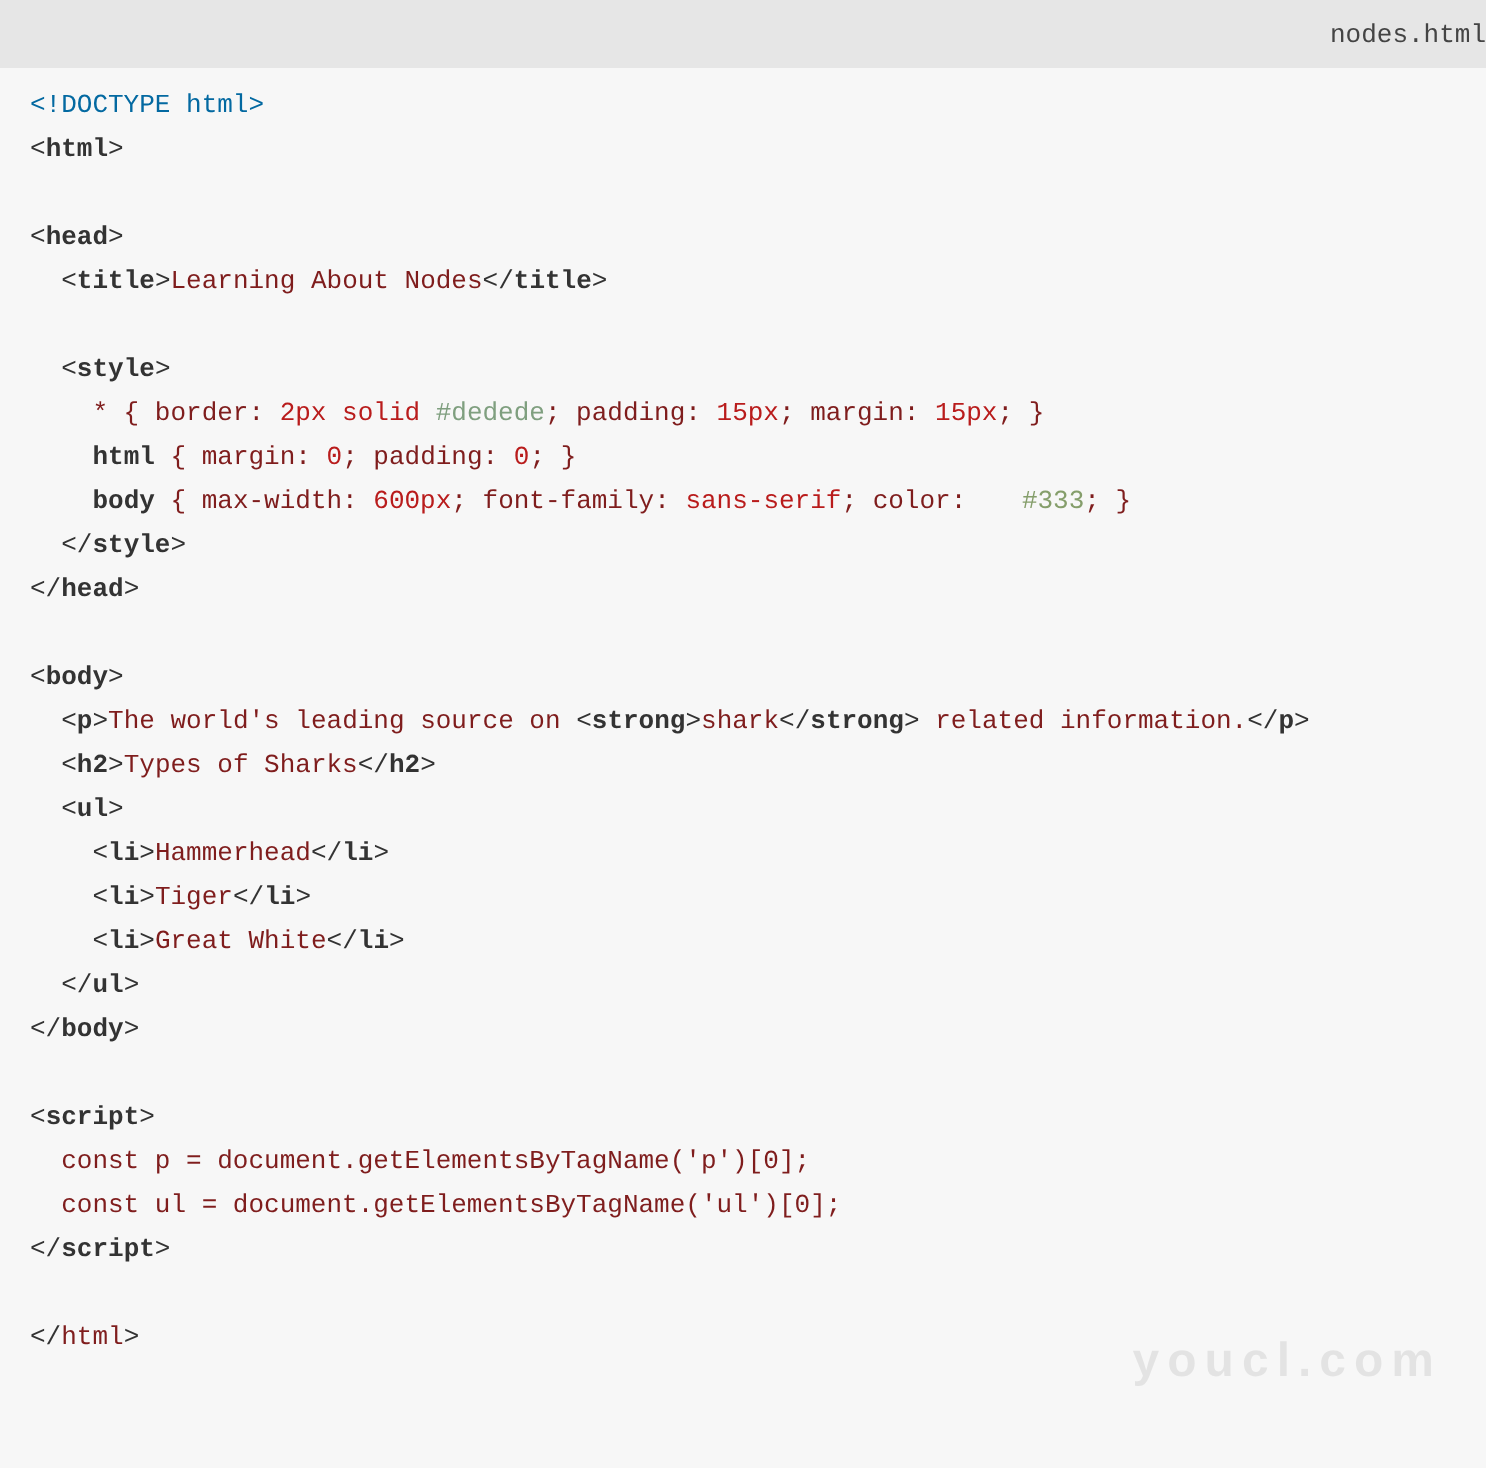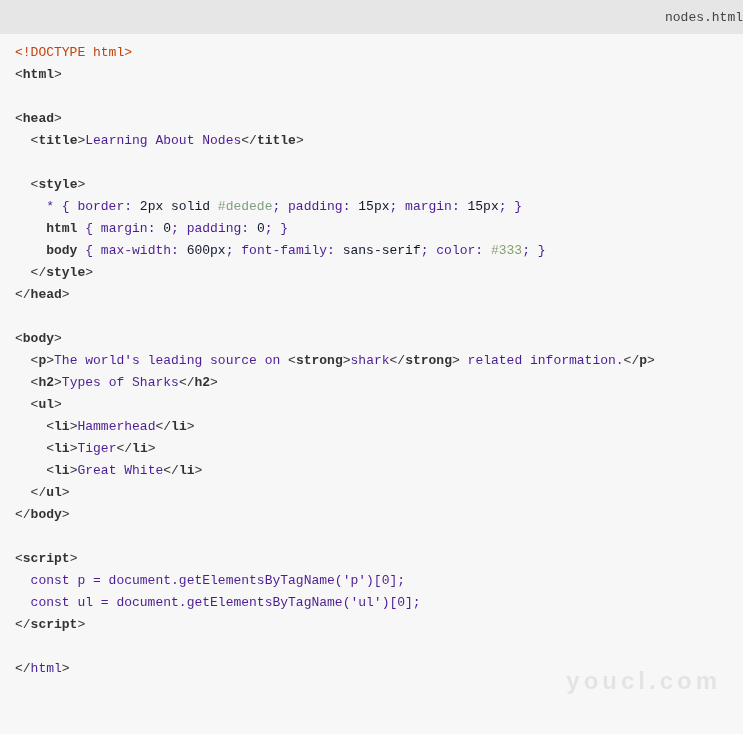--- a/index.html
+++ b/index.html
@@ -19,27 +19,27 @@
   justify-content: flex-end;
   color: #444;
 }
 .code-area {
   padding: 8px 15px 30px 15px;
   line-height: 22px;
   position: relative;
   background: #f7f7f7;
 }
 .line { white-space: pre; }
-.c-doctype { color: #c2410c; }
+.c-doctype { color: #0369a1; }
 .c-punct   { color: #333; }
 .c-tag     { color: #333; font-weight: bold; }
-.c-text    { color: #4c1d95; }
-.c-red     { color: #0f172a; }
+.c-text    { color: #7f1d1d; }
+.c-red     { color: #b91c1c; }
 .c-green   { color: #7f9f7f; text-align: right; }
-.c-green2  { color: #859e6b; }
+.c-green2  { color: #859e6b; margin-left: 20px; }
 .watermark {
   position: absolute;
   right: 22px;
   bottom: 18px;
   color: rgba(0,0,0,0.08);
   font-size: 24px;
   letter-spacing: 4px;
   font-family: sans-serif;
   font-weight: 600;
 }

